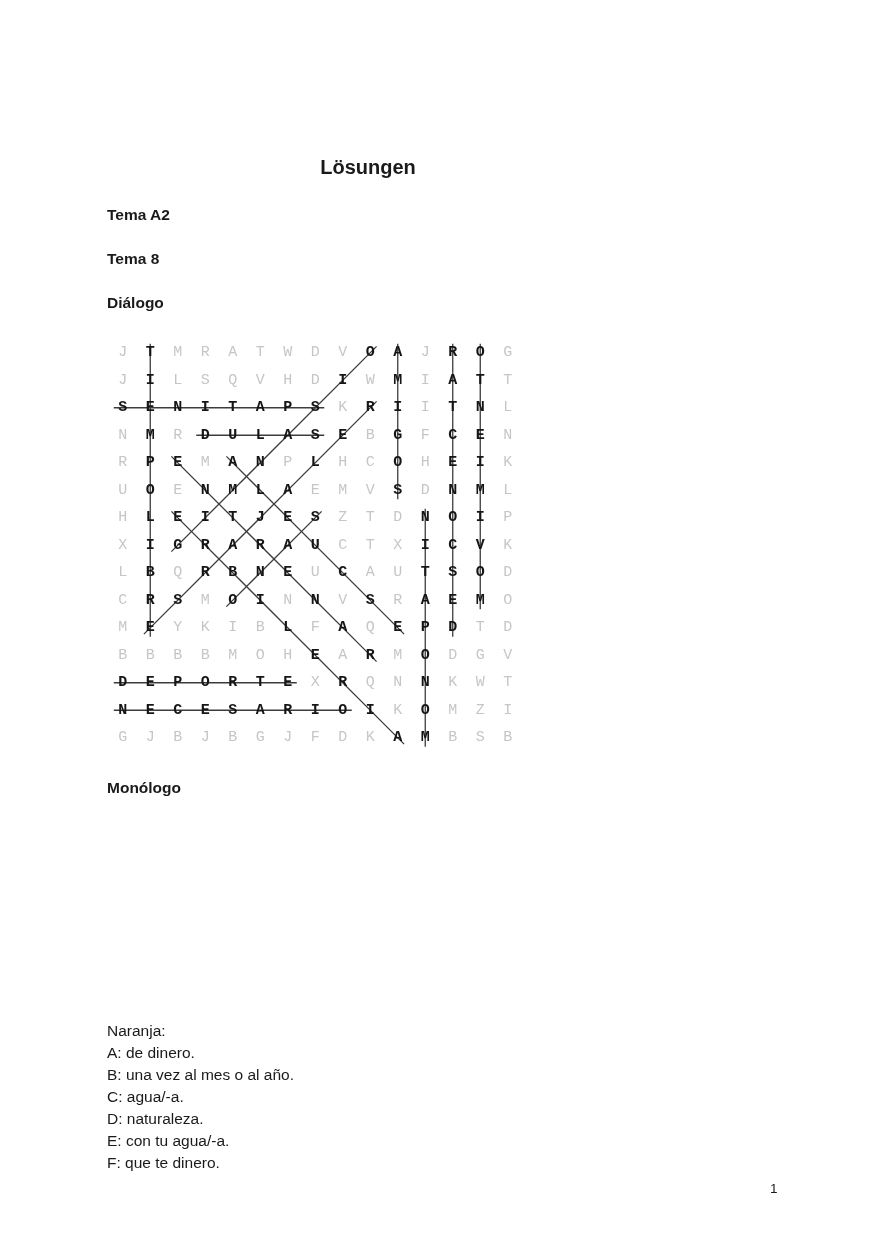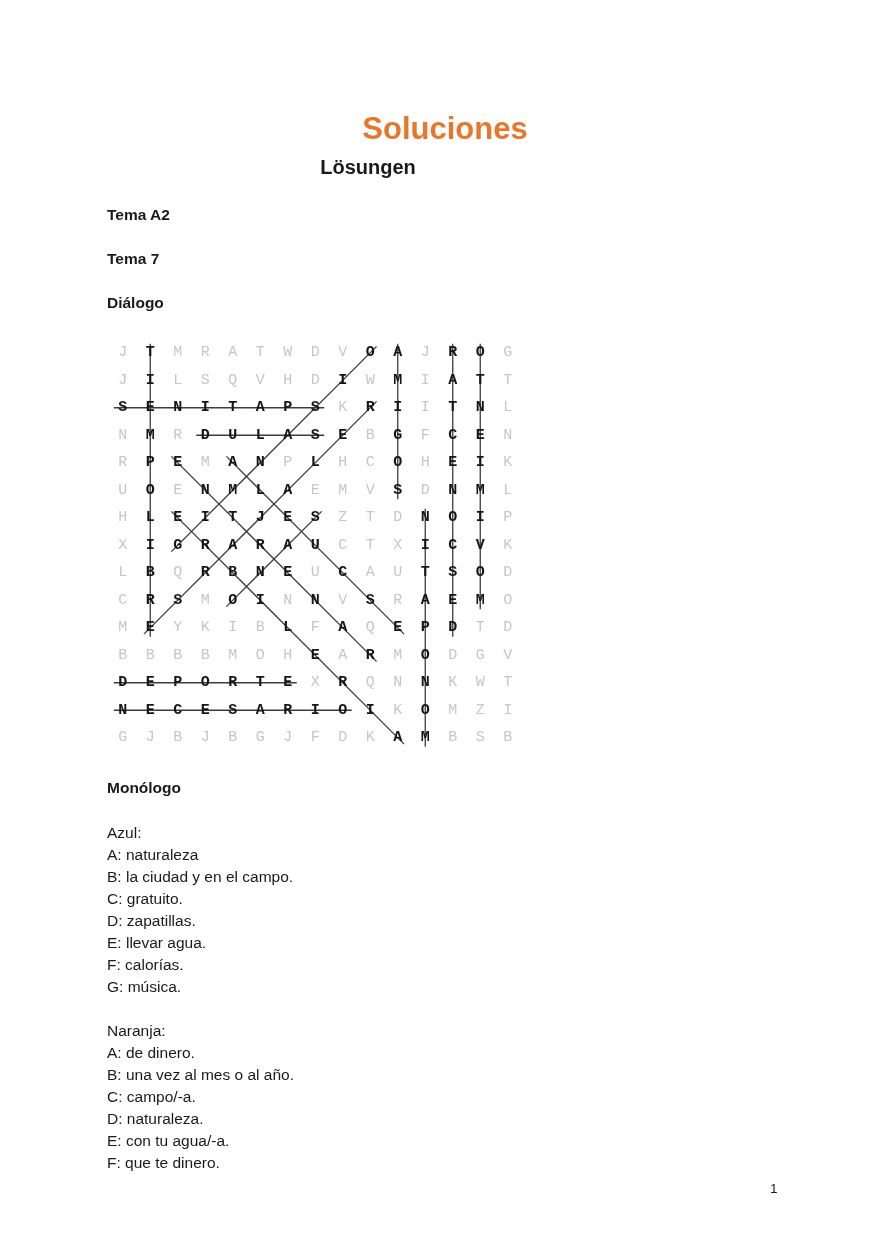--- a/index.html
+++ b/index.html
@@ -47,25 +47,24 @@
   .page-number{
     position:absolute;left:770px;top:1181px;
     font-size:13.5px;
   }
 </style>
 </head>
 <body>
 
 <div class="page">
 
-  <div class="doc-title">Soluciones</div>
   <div class="doc-subtitle">Lösungen</div>
 
   <div class="h-side h-nivel">Tema A2</div>
-  <div class="h-side h-tema">Tema 7</div>
+  <div class="h-side h-tema">Tema 8</div>
   <div class="h-side h-monologo">Diálogo</div>
 
   <div class="wordsearch">
     <svg class="solution-lines" width="413" height="413">
         <line x1="4.75" y1="68.75" x2="215.25" y2="68.75"></line>
         <line x1="87.25" y1="96.25" x2="215.25" y2="96.25"></line>
         <line x1="4.75" y1="343.75" x2="187.75" y2="343.75"></line>
         <line x1="4.75" y1="371.25" x2="242.75" y2="371.25"></line>
         <line x1="41.25" y1="4.75" x2="41.25" y2="297.75"></line>
         <line x1="288.75" y1="4.75" x2="288.75" y2="160.25"></line>
@@ -301,36 +300,26 @@
       <span class="grid-letter gray" style="left: 247.5px; top: 385px;">K</span>
       <span class="grid-letter black" style="left: 275px; top: 385px;">A</span>
       <span class="grid-letter black" style="left: 302.5px; top: 385px;">M</span>
       <span class="grid-letter gray" style="left: 330px; top: 385px;">B</span>
       <span class="grid-letter gray" style="left: 357.5px; top: 385px;">S</span>
       <span class="grid-letter gray" style="left: 385px; top: 385px;">B</span>
     </div>
 
   <div class="h-side h-dialogo">Monólogo</div>
 
-  <div class="answers answers-azul">
-    <div>Azul:</div>
-  <div>A: naturaleza</div>
-      <div>B: la ciudad y en el campo.</div>
-      <div>C: gratuito.</div>
-      <div>D: zapatillas.</div>
-      <div>E: llevar agua.</div>
-      <div>F: calorías.</div>
-      <div>G: música.</div>
-    </div>
 
   <div class="answers answers-naranja">
     <div>Naranja:</div>
   <div>A: de dinero.</div>
       <div>B: una vez al mes o al año.</div>
-      <div>C: campo/-a.</div>
+      <div>C: agua/-a.</div>
       <div>D: naturaleza.</div>
       <div>E: con tu agua/-a.</div>
       <div>F: que te dinero.</div>
     </div>
 
   <div class="page-number">1</div>
 
 </div>
 
 </body></html>

